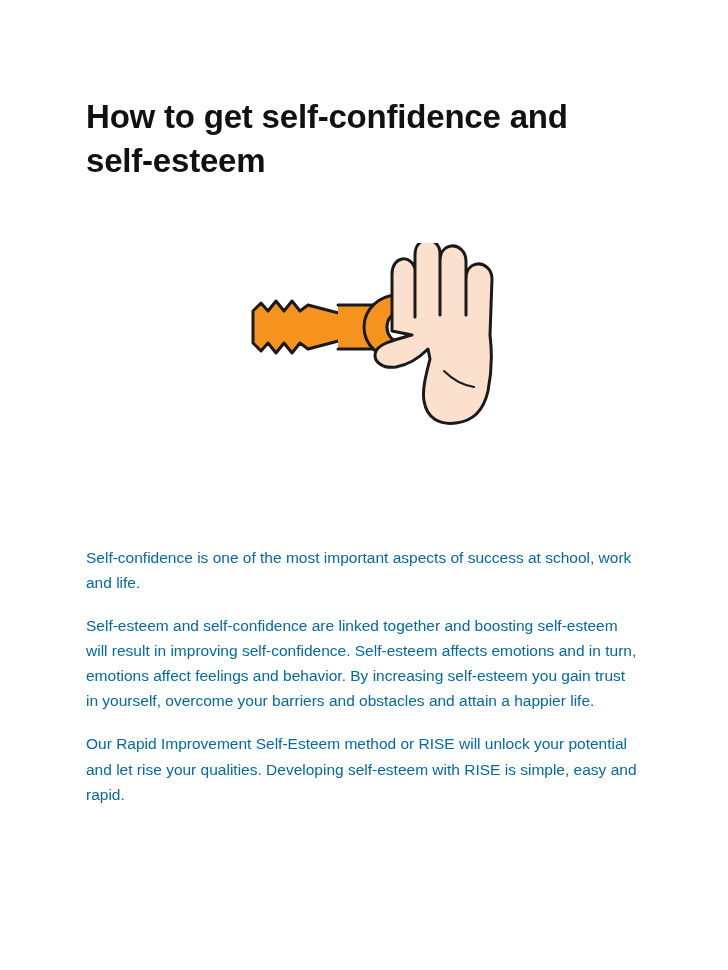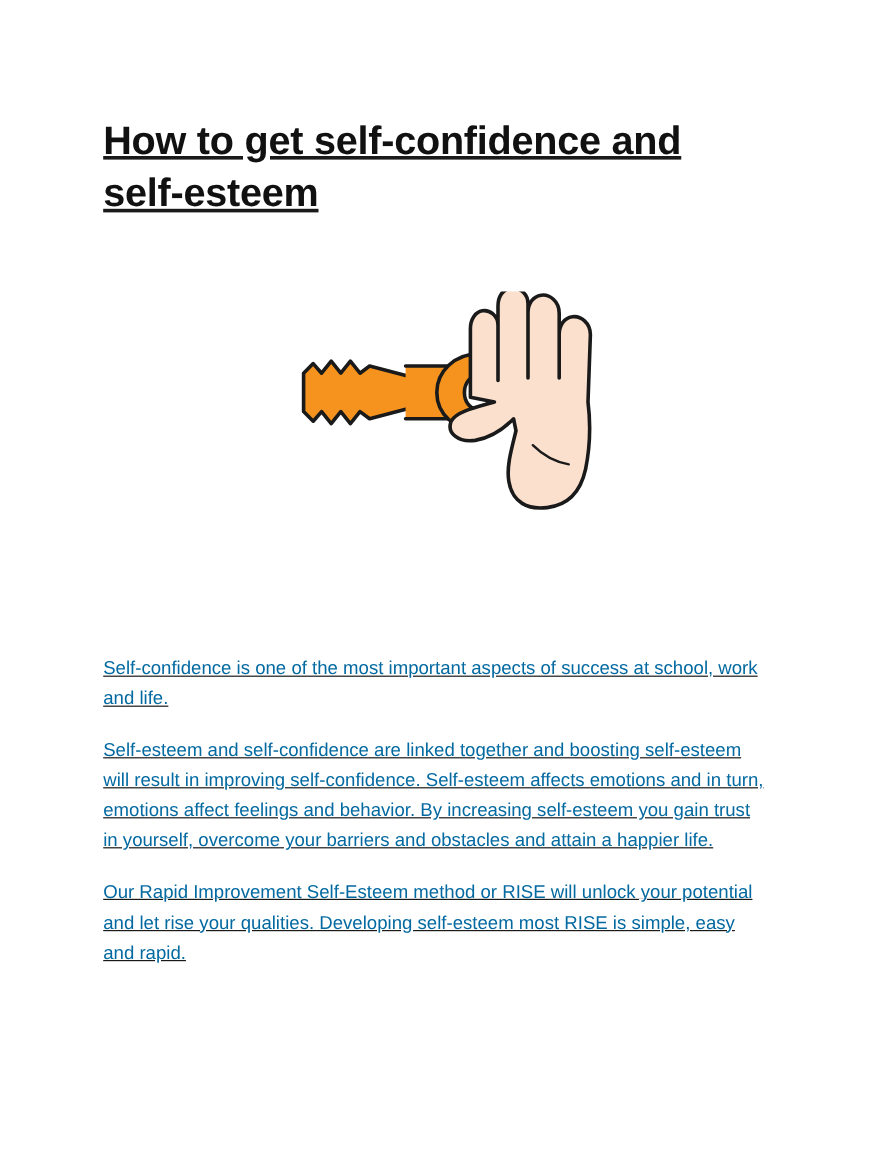--- a/index.html
+++ b/index.html
@@ -13,21 +13,20 @@
     font-family: "Liberation Sans", sans-serif;
     color: #1a1a1a;
     overflow: hidden;
   }
   .page {
     position: relative;
     width: 728px;
     height: 970px;
     box-sizing: border-box;
     padding: 0 86px;
-    text-decoration: underline;
   }
   .doc-title {
     margin: 0;
     padding-top: 95px;
     font-size: 33px;
     line-height: 1.33;
     font-weight: bold;
     letter-spacing: -0.2px;
     color: #111111;
     max-width: 570px;
@@ -102,16 +101,16 @@
                  L162 92
                  Z" transform="translate(-8,-4)"></path>
         <path d="M206 128 C214 136 224 142 236 144" fill="none" stroke-width="2"></path>
       </g>
     </svg>
   </div>
 
   <div class="body-copy">
     <p>Self-confidence is one of the most important aspects of success at school, work and life.</p>
     <p>Self-esteem and self-confidence are linked together and boosting self-esteem will result in improving self-confidence. Self-esteem affects emotions and in turn, emotions affect feelings and behavior. By increasing self-esteem you gain trust in yourself, overcome your barriers and obstacles and attain a happier life.</p>
-    <p>Our Rapid Improvement Self-Esteem method or RISE will unlock your potential and let rise your qualities. Developing self-esteem most RISE is simple, easy and rapid.</p>
+    <p>Our Rapid Improvement Self-Esteem method or RISE will unlock your potential and let rise your qualities. Developing self-esteem with RISE is simple, easy and rapid.</p>
   </div>
 
 </div>
 
 </body></html>

